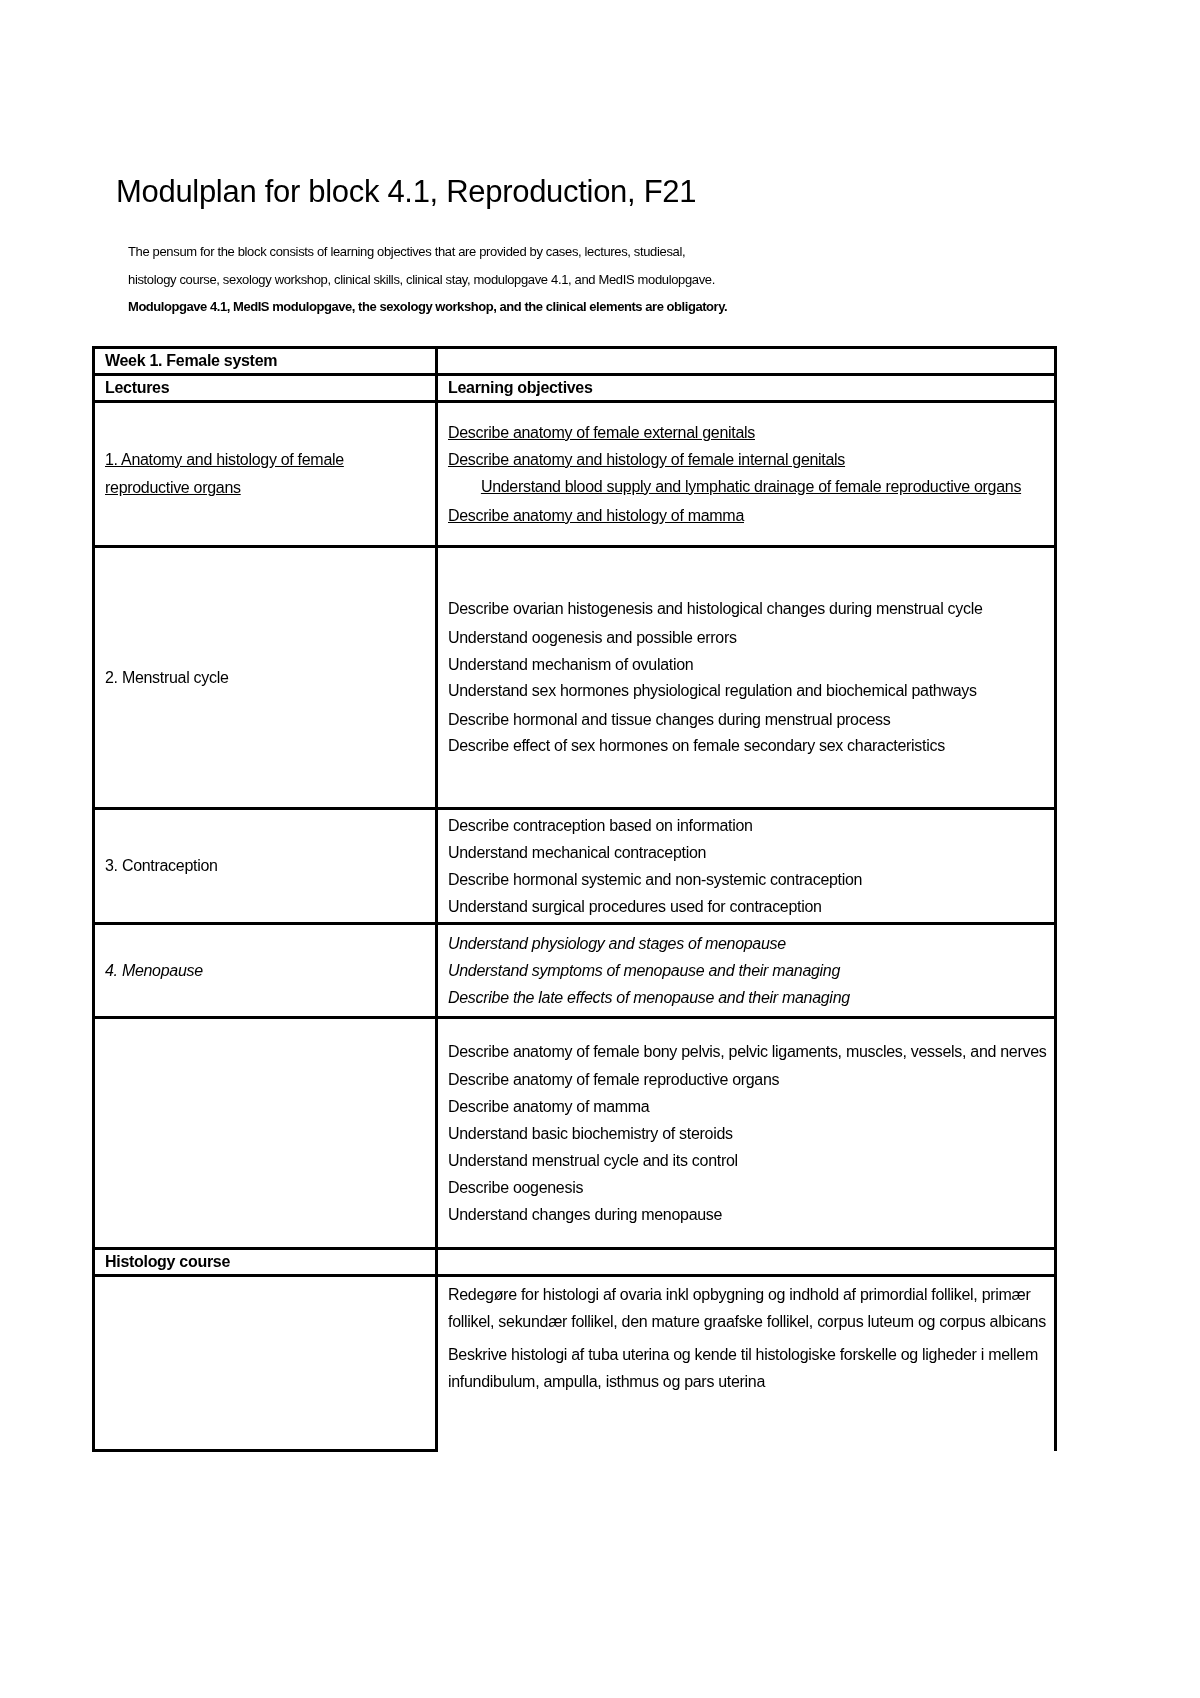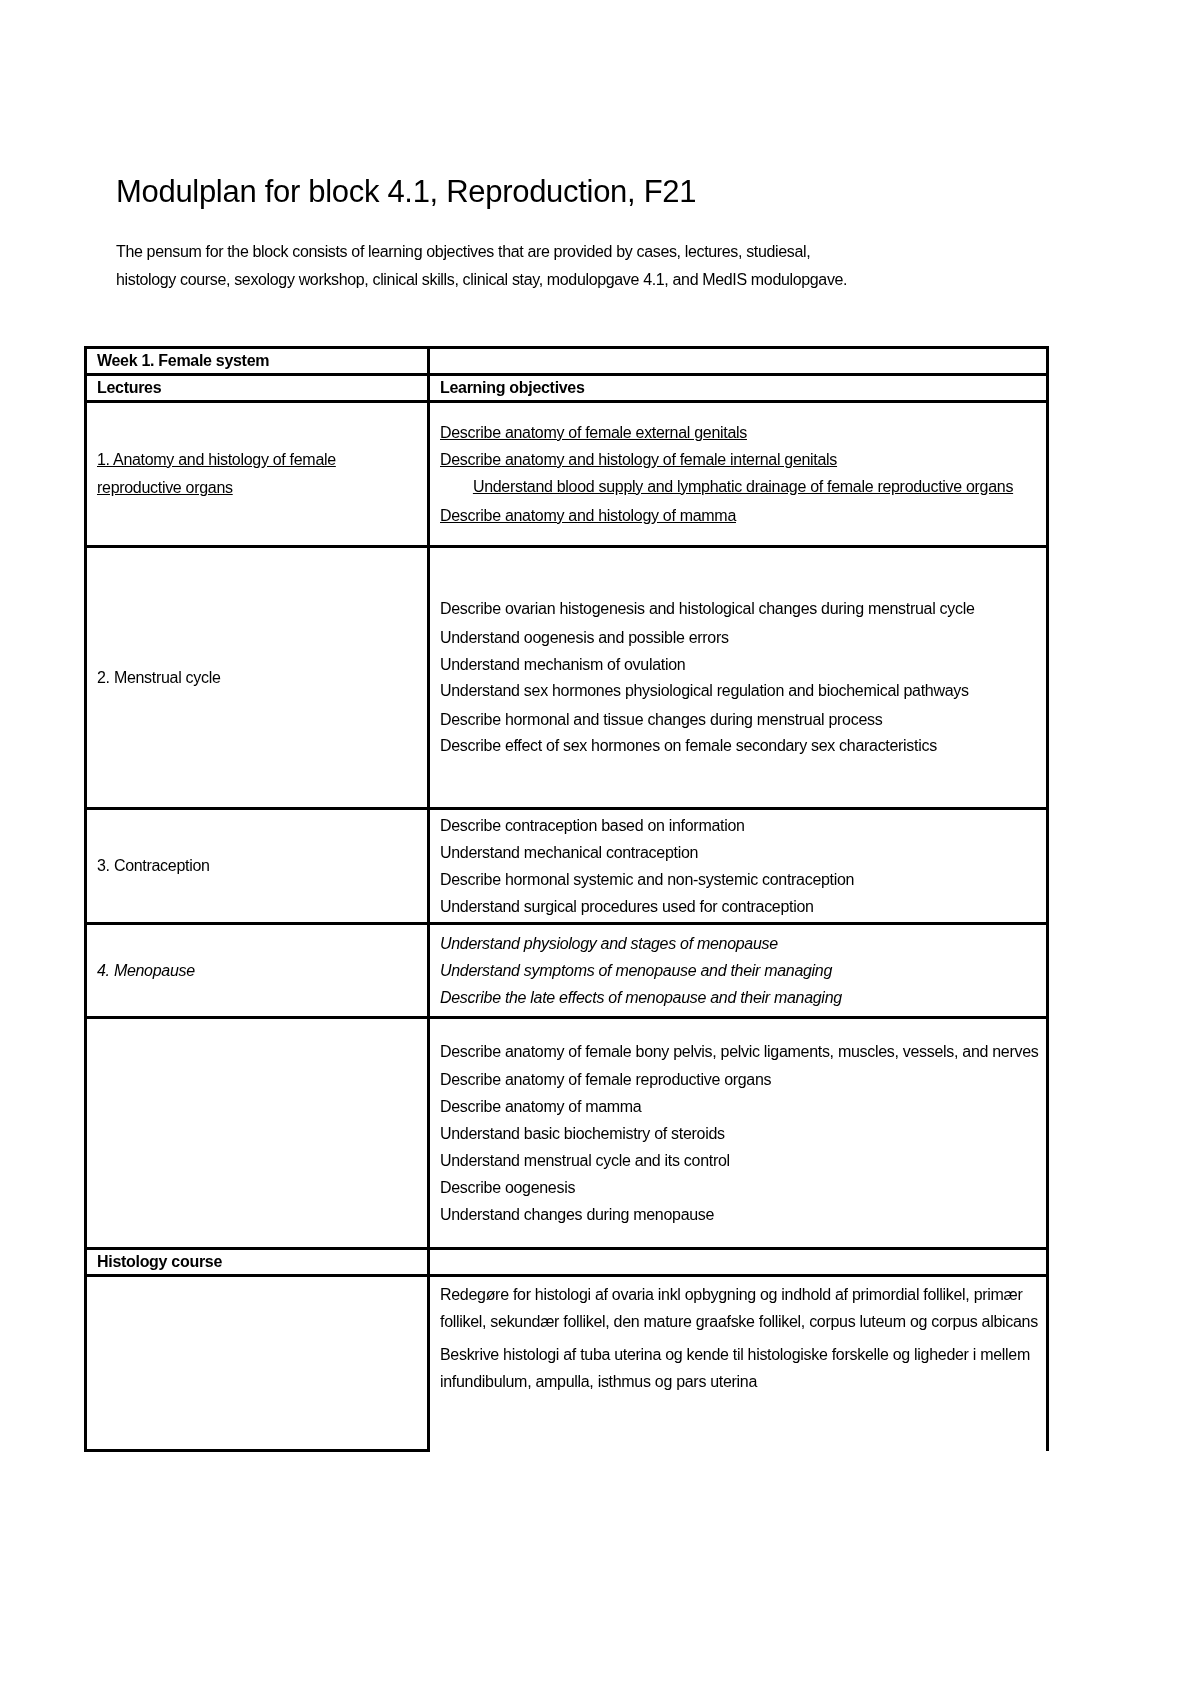--- a/index.html
+++ b/index.html
@@ -21,33 +21,33 @@
       top: 176px;
       font-size: 31px;
       font-weight: normal;
       letter-spacing: -0.3px;
       margin: 0;
       line-height: 32px;
       white-space: nowrap;
     }
     .intro {
       position: absolute;
-      left: 116px;
+      left: 128px;
       top: 238px;
       width: 980px;
-      font-size: 16px;
+      font-size: 13px;
       line-height: 27.5px;
       letter-spacing: -0.35px;
     }
     .intro .line { display: block; white-space: nowrap; }
     .intro .bold { font-weight: bold; letter-spacing: -0.45px; }
 
     .plan-table {
       position: absolute;
-      left: 84px;
+      left: 92px;
       top: 346px;
       width: 962px;
       border-collapse: collapse;
       table-layout: fixed;
       font-size: 16px;
       letter-spacing: -0.3px;
     }
     .plan-table td {
       border: 3px solid #000;
       vertical-align: middle;
@@ -87,20 +87,21 @@
     .last-row .obj-list li { line-height: 27px; margin-bottom: 6px; }
   </style>
 </head>
 <body>
 
 <h1 class="page-title">Modulplan for block 4.1, Reproduction, F21</h1>
 
 <div class="intro">
   <span class="line">The pensum for the block consists of learning objectives that are provided by cases, lectures, studiesal,</span>
   <span class="line">histology course, sexology workshop, clinical skills, clinical stay, modulopgave 4.1, and MedIS modulopgave.</span>
+  <span class="line bold">Modulopgave 4.1, MedIS modulopgave, the sexology workshop, and the clinical elements are obligatory.</span>
 </div>
 
 <table class="plan-table">
   <colgroup>
       <col class="c1">
       <col class="c2">
     </colgroup>
   <tbody>
     <tr class="hdr">
       <td>Week 1. Female system</td>

